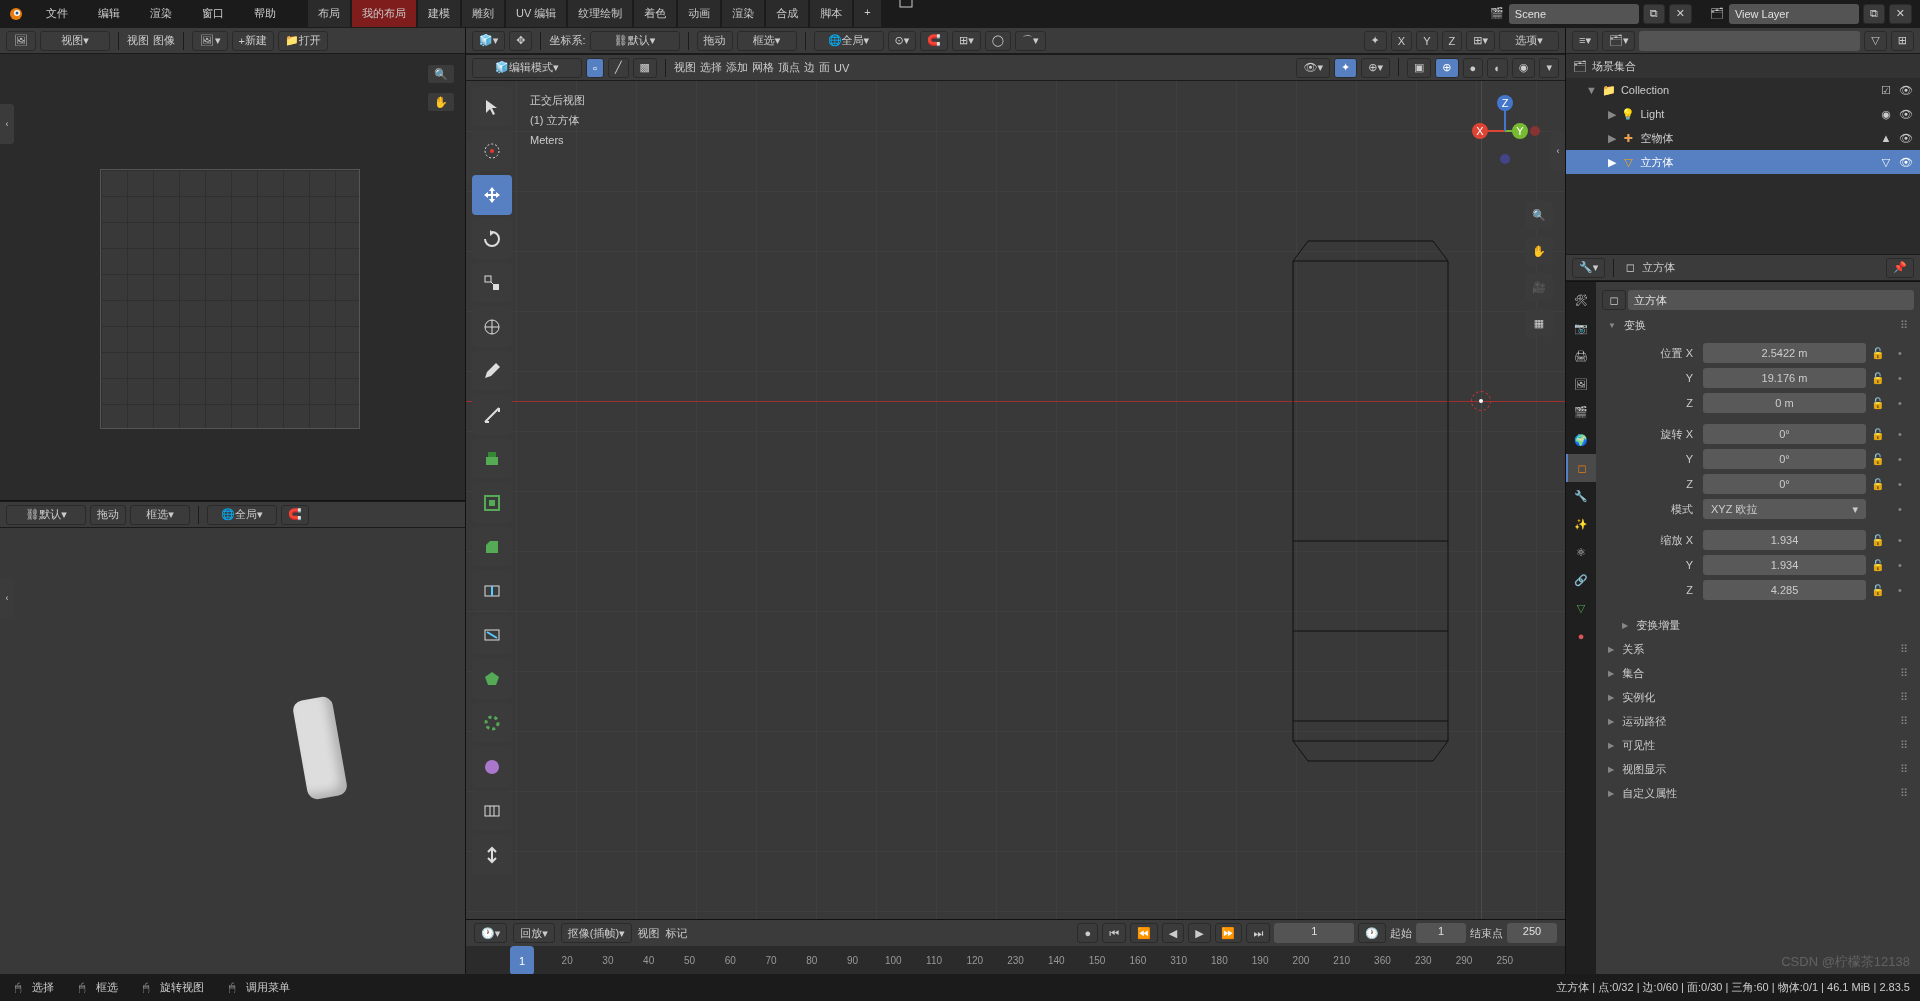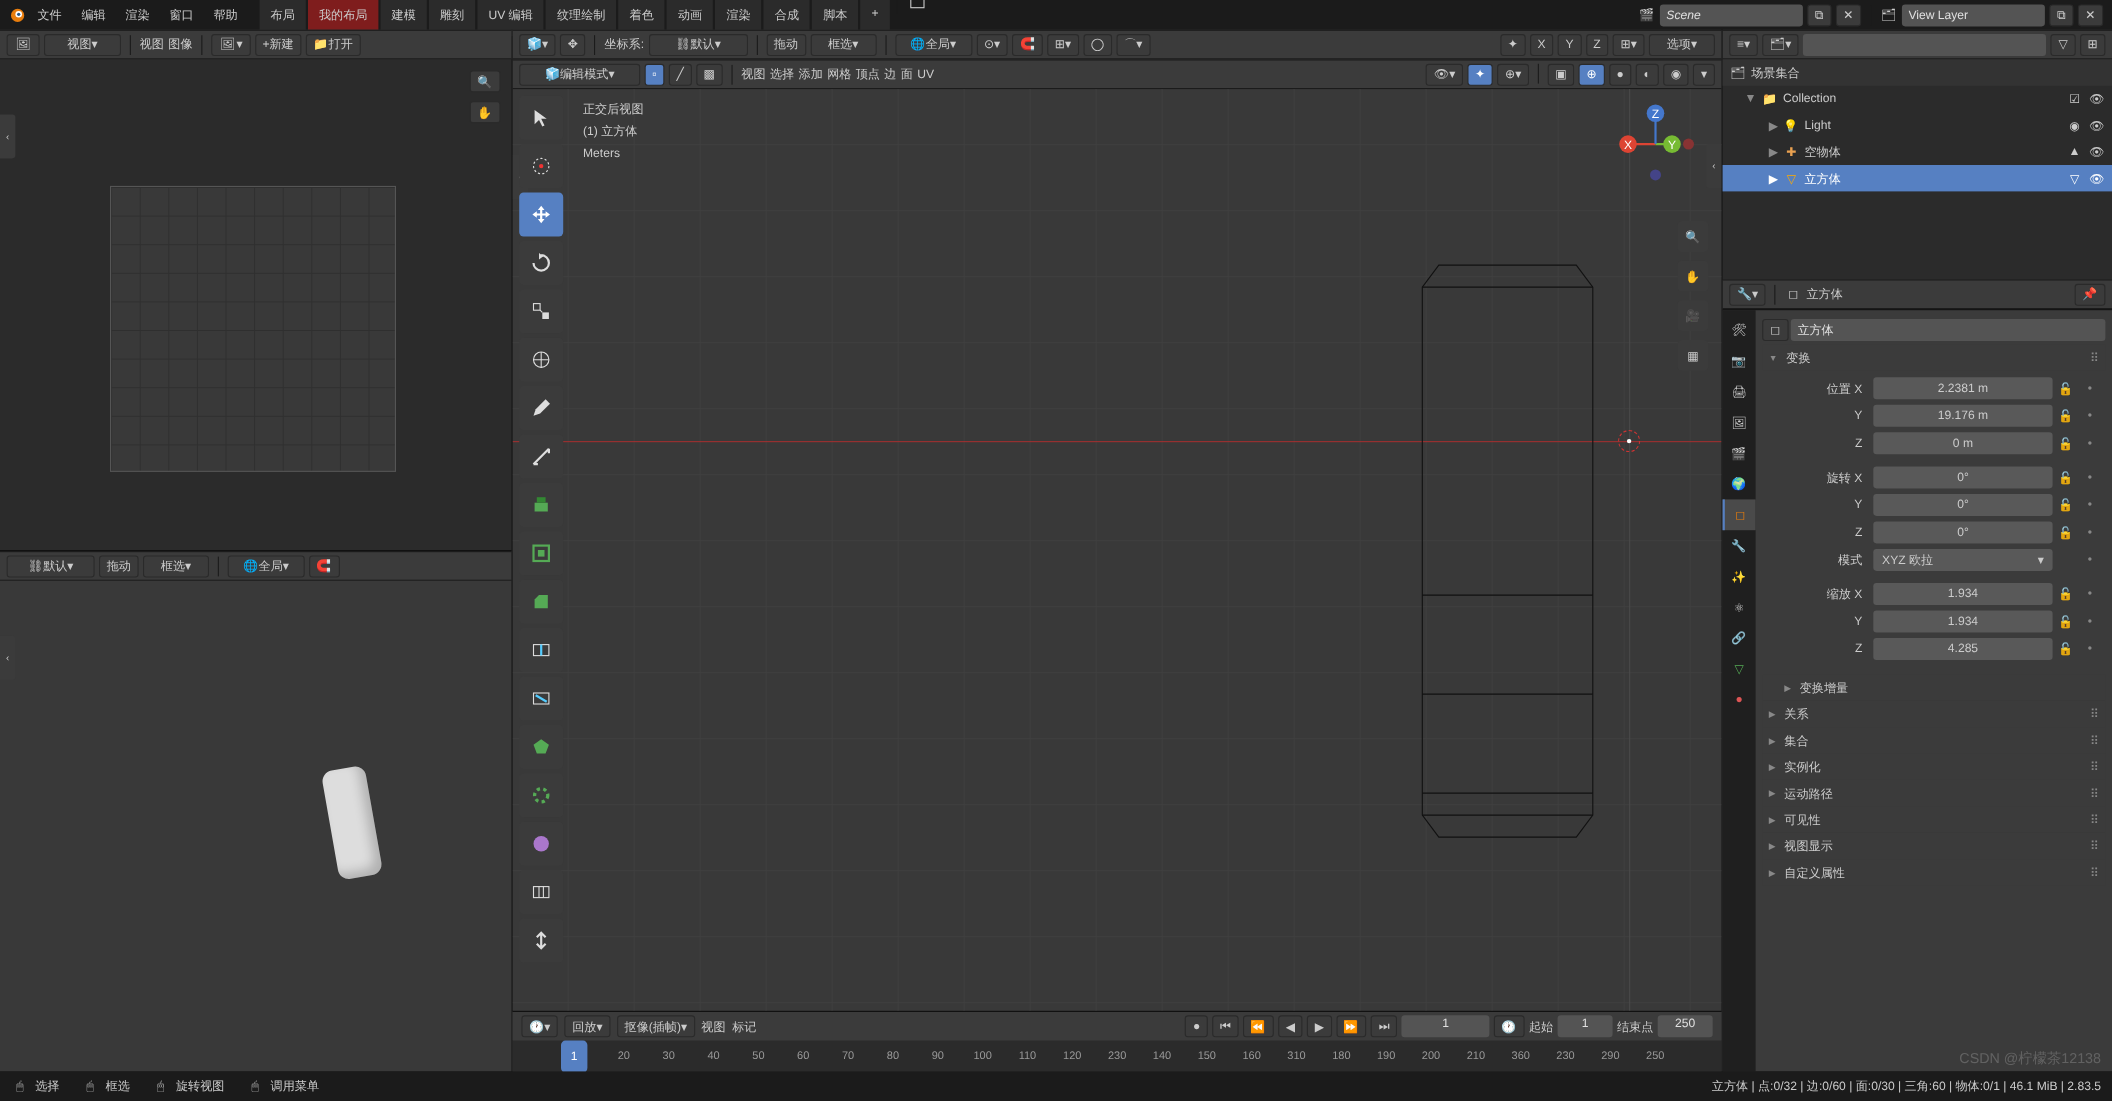--- a/index.html
+++ b/index.html
@@ -7,21 +7,21 @@
 .flex{display:flex;align-items:center}
 .btn{background:#3b3b3b;border:1px solid #2a2a2a;padding:2px 6px;border-radius:3px;cursor:pointer;height:20px;display:flex;align-items:center;justify-content:center}
 .btn.active{background:#5680c2;color:#fff}
 .field{background:#545454;border:none;padding:2px 6px;border-radius:3px;height:20px;color:#e0e0e0}
 .tab{padding:12px 10px;background:#2b2b2b;border-radius:3px 3px 0 0;cursor:pointer}
 .tab.active{background:#7f1d1d}
 .ico{width:16px;height:16px;display:inline-flex;align-items:center;justify-content:center;color:#ccc}
 .sep{width:1px;height:18px;background:#1b1b1b;margin:0 4px}
 
 
-#topbar{height:27px;background:#1b1b1b;display:flex;align-items:center;padding:0 8px;gap:2px}
+#topbar{height:27px;background:#1b1b1b;display:flex;align-items:center;padding:0 8px;gap:14px}
 #topbar .menu{padding:4px 8px;cursor:pointer}
 #workspacetabs{display:flex;gap:2px;margin-left:10px}
 #scenebox{margin-left:auto;display:flex;gap:4px;align-items:center}
 
 
 .hdr{height:27px;background:#3b3b3b;border-top:1px solid #1b1b1b;border-bottom:1px solid #1b1b1b;display:flex;align-items:center;padding:0 6px;gap:4px}
 
 
 #main{display:flex;height:calc(100% - 27px - 27px)}
 #leftcol{width:466px;display:flex;flex-direction:column;border-right:1px solid #111}
@@ -127,21 +127,21 @@
     <span class="sep"></span>
     <span class="ico" style="width:24px">
       <svg width="16" height="16">
           <rect x="2" y="3" width="12" height="10" fill="none" stroke="#ccc"></rect>
           <rect x="2" y="3" width="12" height="3" fill="#ccc"></rect>
         </svg>
     </span>
   </div>
   <div id="scenebox">
     <span class="ico">🎬</span>
-    <input class="field" style="width: 130px; font-style: italic;" value="Scene">
+    <input class="field" style="width: 130px;" value="Scene">
     <span class="btn">⧉</span>
     <span class="btn">✕</span>
     <span class="sep"></span>
     <span class="ico">🗂</span>
     <input class="field" style="width: 130px;" value="View Layer">
     <span class="btn">⧉</span>
     <span class="btn">✕</span>
   </div>
 </div>
 
@@ -528,21 +528,21 @@
           <span class="btn" style="width:24px">◻</span>
           <input class="field" style="flex: 1 1 0%;" value="立方体">
         </div>
         <div class="panelhdr">
             <span>变换</span>
             <span style="margin-left:auto;color:#888">⠿</span>
           </div>
         <div style="padding:4px 4px 10px 4px">
           <div class="proprow">
               <span class="lbl"><span>位置</span> X</span>
-              <span class="val">2.2381 m</span>
+              <span class="val">2.5422 m</span>
               <span class="lock">🔓</span>
               <span class="lock">•</span>
             </div>
           <div class="proprow">
               <span class="lbl">Y</span>
               <span class="val">19.176 m</span>
               <span class="lock">🔓</span>
               <span class="lock">•</span>
             </div>
           <div class="proprow">

